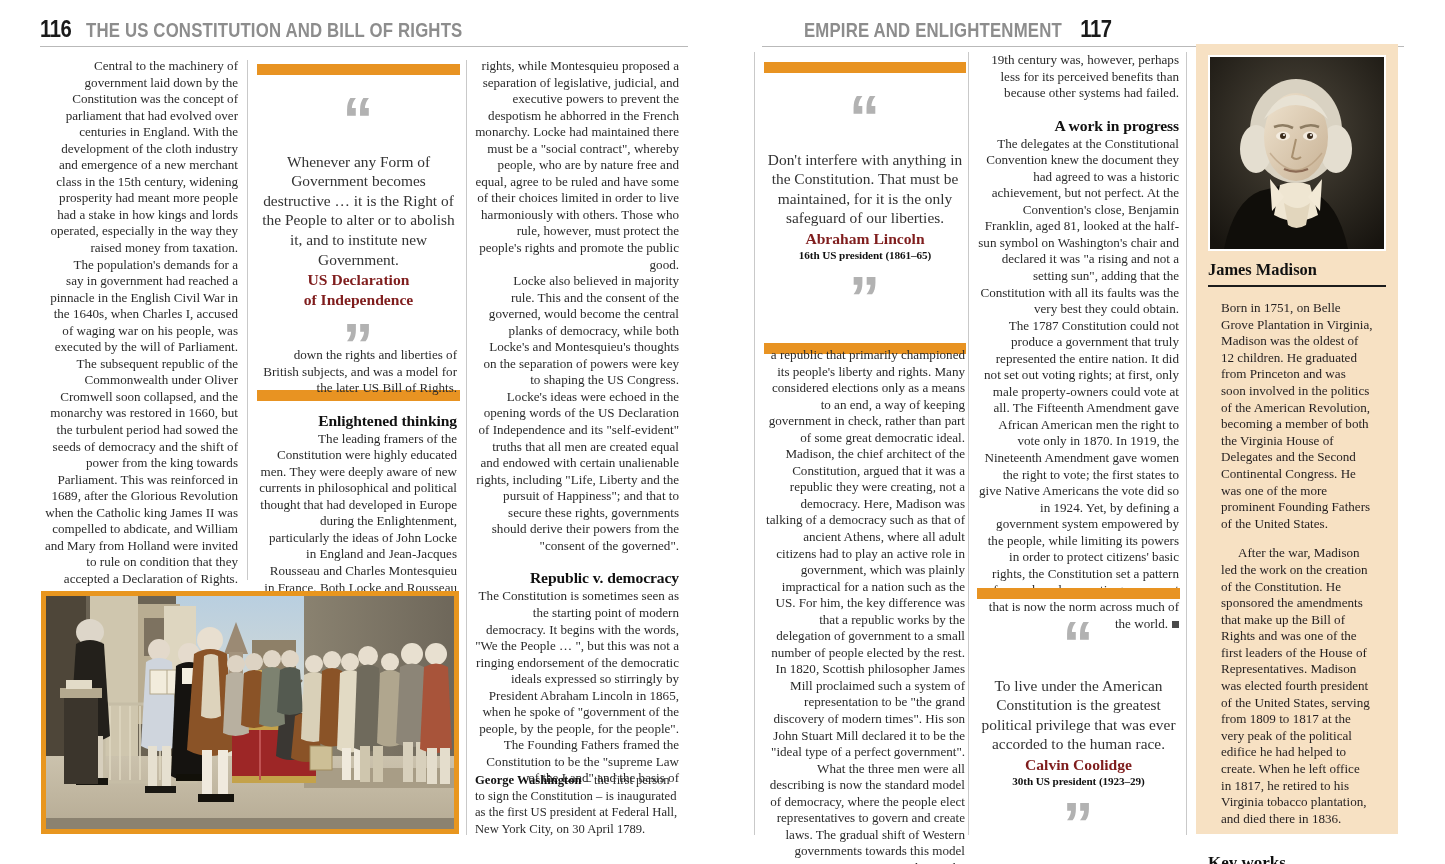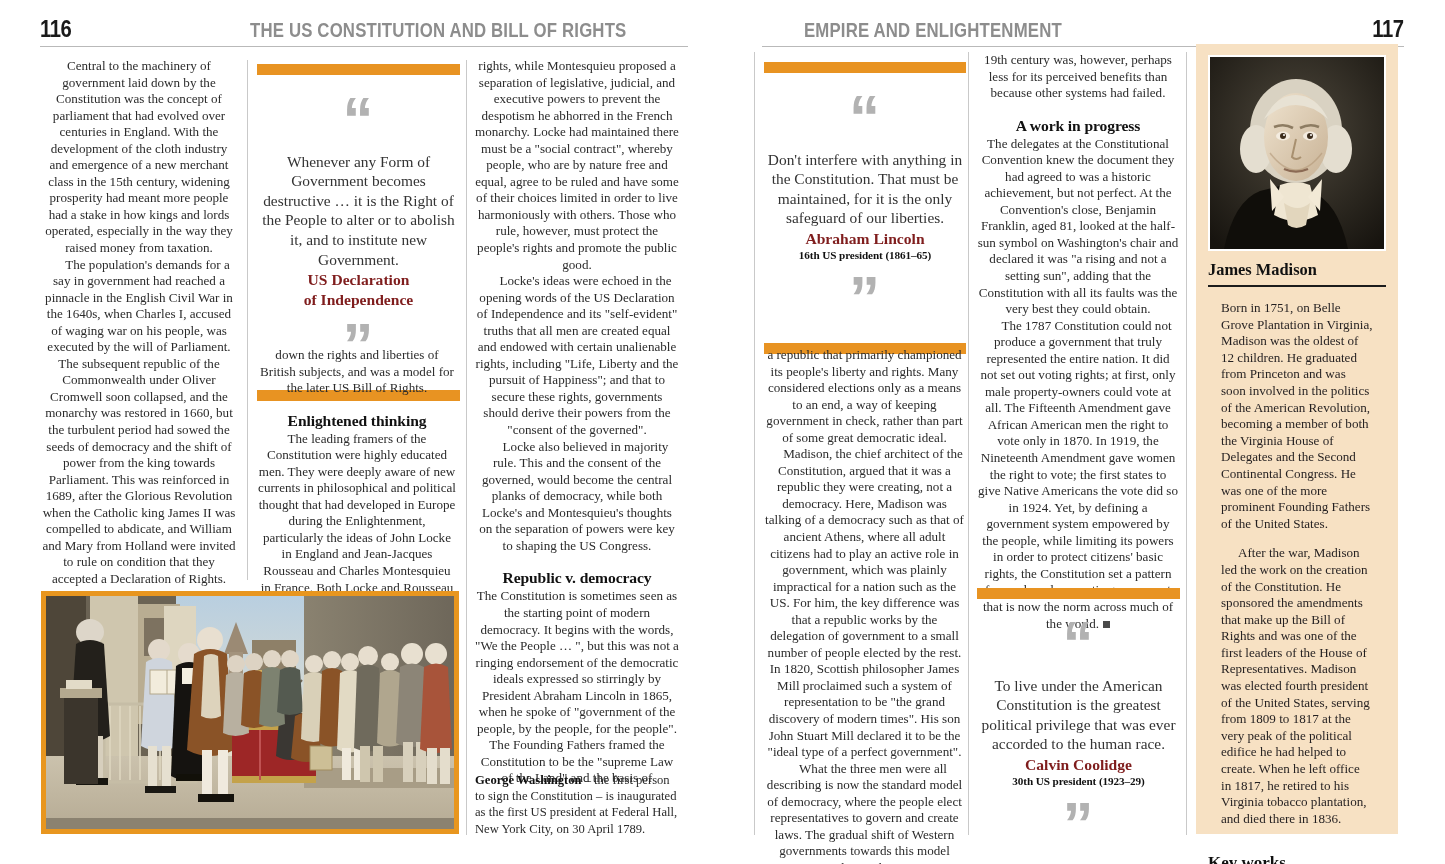--- a/index.html
+++ b/index.html
@@ -6,21 +6,21 @@
   body{
     width:1445px;height:864px;
     background:#ffffff;
     font-family:"Liberation Serif", serif;
     color:#231f20;
     overflow:hidden;
   }
   .spread{position:relative;width:1445px;height:864px;background:#ffffff;}
 
   
-  .hdr{position:absolute;top:16px;height:34px;display:flex;align-items:baseline;justify-content:space-between;}
+  .hdr{position:absolute;top:16px;height:34px;display:flex;align-items:baseline;}
   .hdr-left{left:40px;width:648px;}
   .hdr-right{left:762px;width:642px;}
   .folio{
     font-family:"Liberation Sans", sans-serif;
     font-weight:bold;font-size:23px;letter-spacing:-0.5px;
     color:#1a1a1a;
     transform:scaleX(0.88);transform-origin:left bottom;
   }
   .runhead{
     font-family:"Liberation Sans", sans-serif;
@@ -36,21 +36,21 @@
 
   .rule{position:absolute;height:1px;background:#b9b9b9;}
   .rule-left{left:40px;top:46px;width:648px;}
   .rule-right{left:762px;top:46px;width:642px;}
 
   
   .col{
     position:absolute;
     font-size:13.1px;
     line-height:16.55px;
-    text-align:center;
+    text-align:right;
     color:#2b2b2b;
   }
   .col p{margin:0;}
   .col p.ind{text-indent:17px;}
   .col h3{
     font-family:"Liberation Serif", serif;
     font-weight:bold;
     font-size:15.6px;
     line-height:18px;
     margin:15px 0 1px 0;
@@ -205,22 +205,22 @@
   </div>
 
   <div class="col c2">
     <p>down the rights and liberties of British subjects, and was a model for the later US Bill of Rights.</p>
     <h3>Enlightened thinking</h3>
     <p>The leading framers of the Constitution were highly educated men. They were deeply aware of new currents in philosophical and political thought that had developed in Europe during the Enlightenment, particularly the ideas of John Locke in England and Jean-Jacques Rousseau and Charles Montesquieu in France. Both Locke and Rousseau argued strongly for people's natural</p>
   </div>
 
   <div class="col c3">
     <p>rights, while Montesquieu proposed a separation of legislative, judicial, and executive powers to prevent the despotism he abhorred in the French monarchy. Locke had maintained there must be a "social contract", whereby people, who are by nature free and equal, agree to be ruled and have some of their choices limited in order to live harmoniously with others. Those who rule, however, must protect the people's rights and promote the public good.</p>
+    <p class="ind">Locke also believed in majority rule. This and the consent of the governed, would become the central planks of democracy, while both Locke's and Montesquieu's thoughts on the separation of powers were key to shaping the US Congress.</p>
     <p class="ind">Locke's ideas were echoed in the opening words of the US Declaration of Independence and its "self-evident" truths that all men are created equal and endowed with certain unalienable rights, including "Life, Liberty and the pursuit of Happiness"; and that to secure these rights, governments should derive their powers from the "consent of the governed".</p>
-    <p class="ind">Locke also believed in majority rule. This and the consent of the governed, would become the central planks of democracy, while both Locke's and Montesquieu's thoughts on the separation of powers were key to shaping the US Congress.</p>
     <h3>Republic v. democracy</h3>
     <p>The Constitution is sometimes seen as the starting point of modern democracy. It begins with the words, "We the People … ", but this was not a ringing endorsement of the democratic ideals expressed so stirringly by President Abraham Lincoln in 1865, when he spoke of "government of the people, by the people, for the people". The Founding Fathers framed the Constitution to be the "supreme Law of the Land" and the basis of</p>
   </div>
 
   <div id="washington-figure">
     <div class="paint-frame">
       <div class="pf-inner">
         <svg width="408" height="233" viewBox="0 0 408 233" preserveAspectRatio="none">
           <defs>
             <linearGradient id="sky" x1="0" y1="0" x2="0" y2="1">

